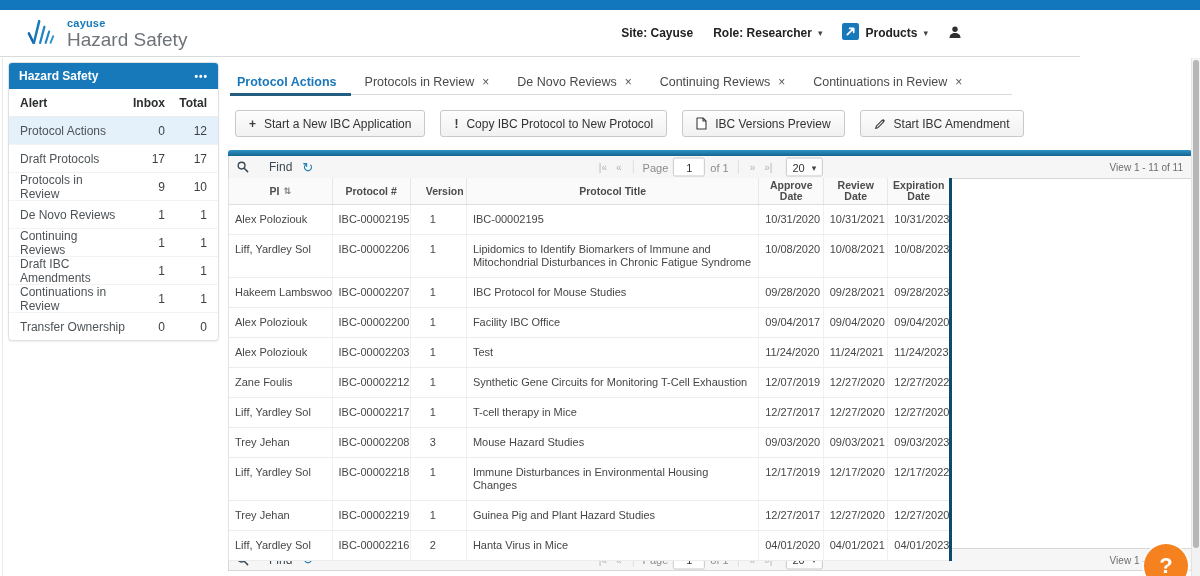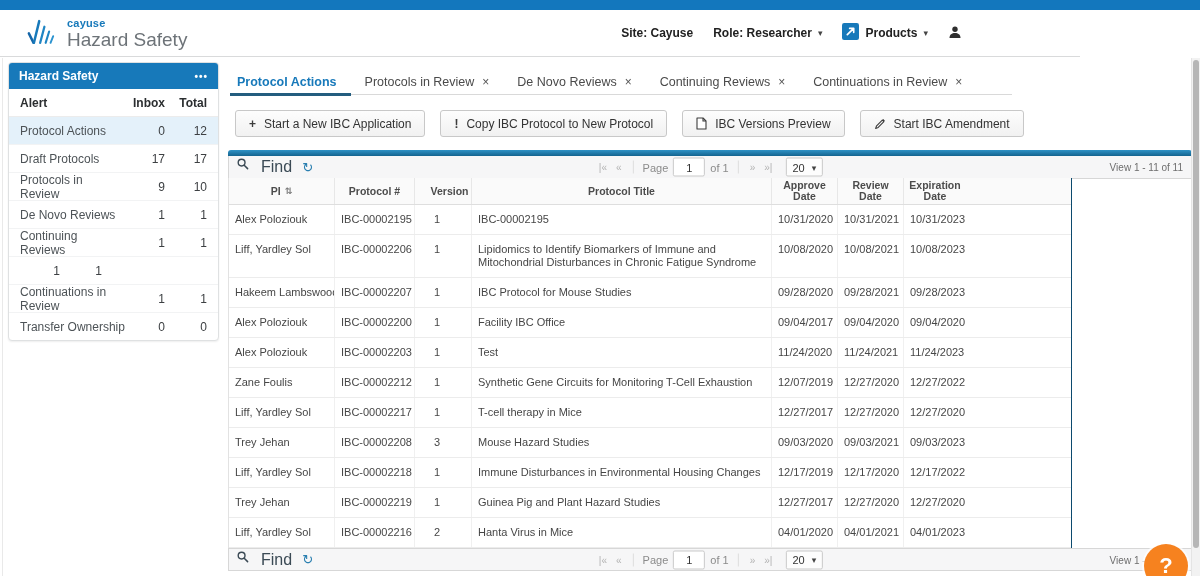--- a/index.html
+++ b/index.html
@@ -57,36 +57,36 @@
 
   
   .grid-cap{position:absolute;left:228px;top:150px;width:964px;height:6px;
     background:linear-gradient(#2f92c6,#14648f);border-radius:3px 3px 0 0;}
   .gridbar{position:absolute;left:228px;width:964px;height:23px;background:#f6f6f7;
     border:1px solid #d7d7d7;box-sizing:border-box;display:flex;align-items:center;
     font-size:11px;color:#8b8b8b;}
   #gridbar-top{top:156px;border-top:none;}
   #gridbar-bottom{top:548px;}
   .gb-left{display:flex;align-items:center;gap:10px;margin-left:8px;}
-  .find{display:flex;align-items:flex-start;gap:12px;cursor:pointer;font-size:16px;color:#3b4a55;}
+  .find{display:flex;align-items:center;gap:20px;cursor:pointer;font-size:12px;color:#3b4a55;}
   .refresh{color:#2a7fb0;font-size:13px;cursor:pointer;font-family:"DejaVu Sans",sans-serif;line-height:1;}
   .gb-center{position:absolute;left:50%;top:50%;transform:translate(-50%,-50%);
     display:flex;align-items:center;gap:5px;}
   .pager-btn{color:#b3b3b3;font-size:10px;cursor:pointer;padding:0 2px;white-space:nowrap;}
   .pager-sep{width:1px;height:13px;background:#ddd;margin:0 4px;}
   .pg-label{color:#8b8b8b;font-size:11px;}
   .page-input{width:26px;height:15px;border:1px solid #c9c9c9;border-radius:2px;text-align:center;
     font-size:11px;color:#333;font-family:"Liberation Sans",sans-serif;}
   .size-select{display:flex;align-items:center;gap:7px;border:1px solid #c9c9c9;border-radius:2px;
     background:#fdfdfd;height:17px;padding:0 6px;font-size:11px;color:#333;cursor:pointer;margin-left:6px;}
   .gb-right{position:absolute;right:8px;top:50%;transform:translateY(-50%);color:#6e6e6e;font-size:10px;}
 
   
-  .table{position:absolute;left:228px;top:178px;width:844px;box-sizing:border-box;
-    border-left:1px solid #e2e2e2;border-right:1px solid #0c4a6e;background:#fff;}
+  .table{position:absolute;left:228px;top:178px;width:724px;box-sizing:border-box;
+    border-left:1px solid #e2e2e2;border-right:3px solid #0c4a6e;background:#fff;}
   .thead{display:flex;height:26px;background:#fafafa;border-bottom:1px solid #dedede;}
   .th{display:flex;align-items:center;justify-content:center;font-size:10.5px;font-weight:bold;
     color:#4c4c4c;border-right:1px solid #e7e7e7;box-sizing:border-box;text-align:center;
     line-height:11px;padding:0 2px;cursor:pointer;}
   .th:last-child{border-right:none;}
   .trow{display:flex;border-bottom:1px solid #ececec;background:#fff;cursor:pointer;}
   .td{font-size:11px;color:#464646;padding:8px 6px;border-right:1px solid #f0f0f0;
     box-sizing:border-box;line-height:13px;white-space:nowrap;overflow:hidden;}
   .td:last-child{border-right:none;}
   .w0{width:106px;}.w1{width:80px;}.w2{width:44px;margin-left:13px;}.w3{width:300px;}.w4{width:66px;}.w5{width:66px;}.w6{width:62px;}
@@ -183,20 +183,21 @@
     <span class="c-label">De Novo Reviews</span>
     <span class="c-inbox">1</span>
     <span class="c-total">1</span>
   </div>
       <div class="sb-row">
     <span class="c-label">Continuing Reviews</span>
     <span class="c-inbox">1</span>
     <span class="c-total">1</span>
   </div>
       <div class="sb-row">
+    <span class="c-label">Draft IBC Amendments</span>
     <span class="c-inbox">1</span>
     <span class="c-total">1</span>
   </div>
       <div class="sb-row">
     <span class="c-label">Continuations in Review</span>
     <span class="c-inbox">1</span>
     <span class="c-total">1</span>
   </div>
       <div class="sb-row">
     <span class="c-label">Transfer Ownership</span>

